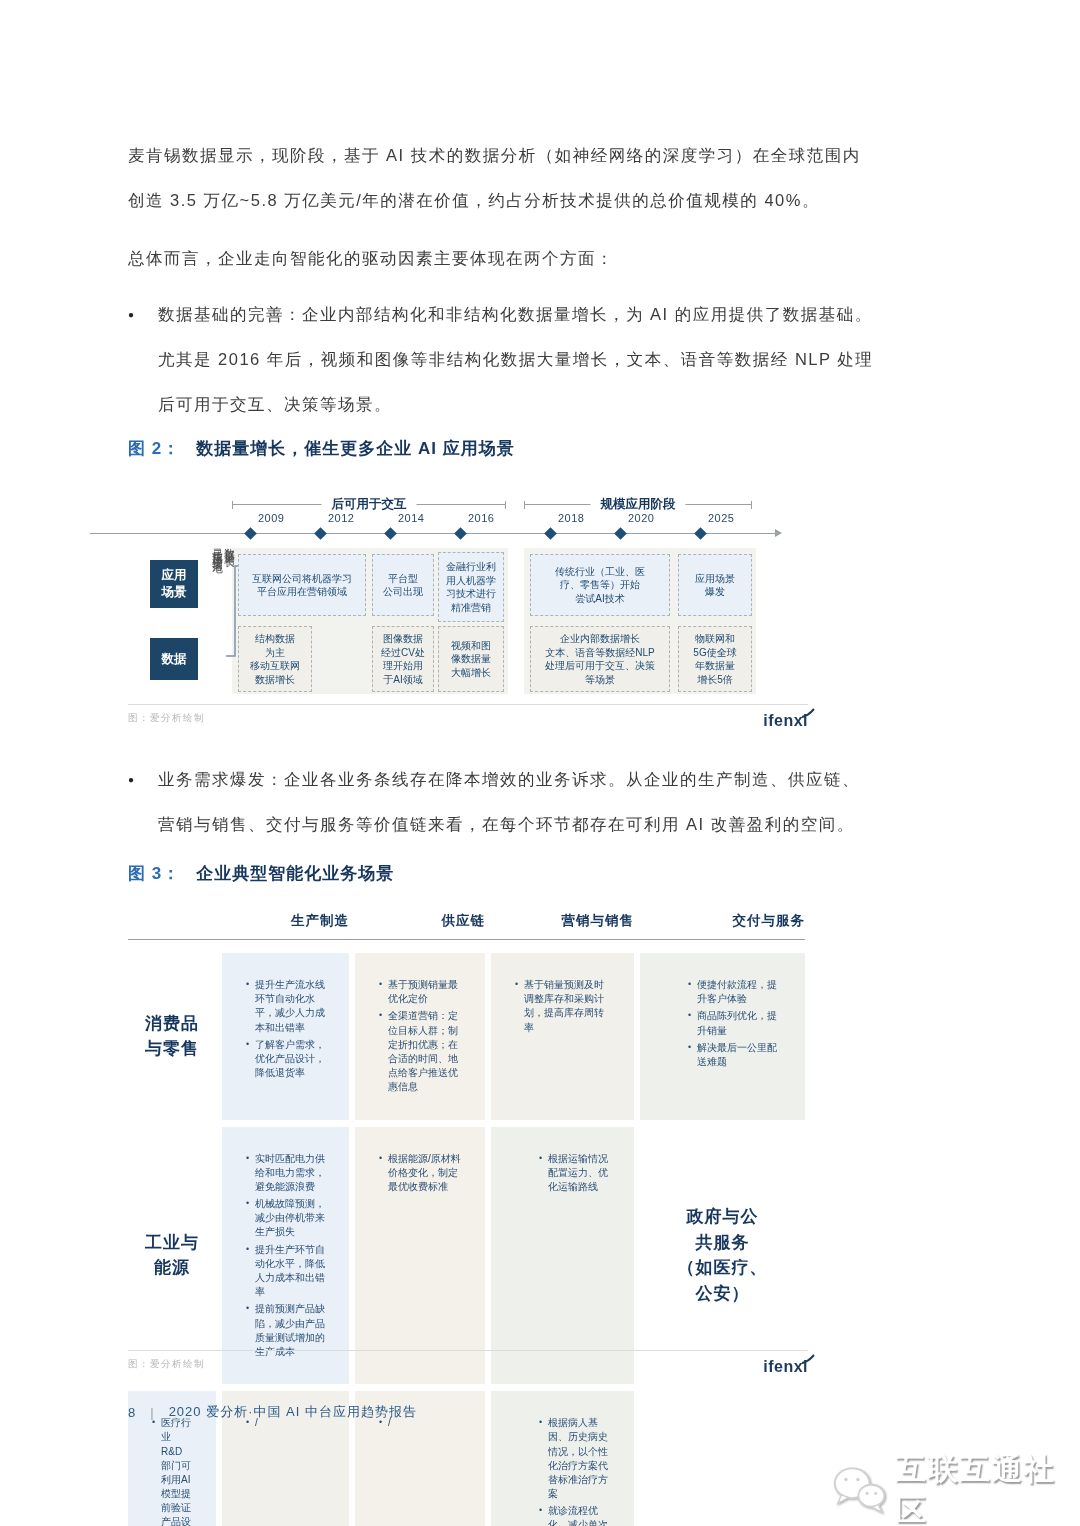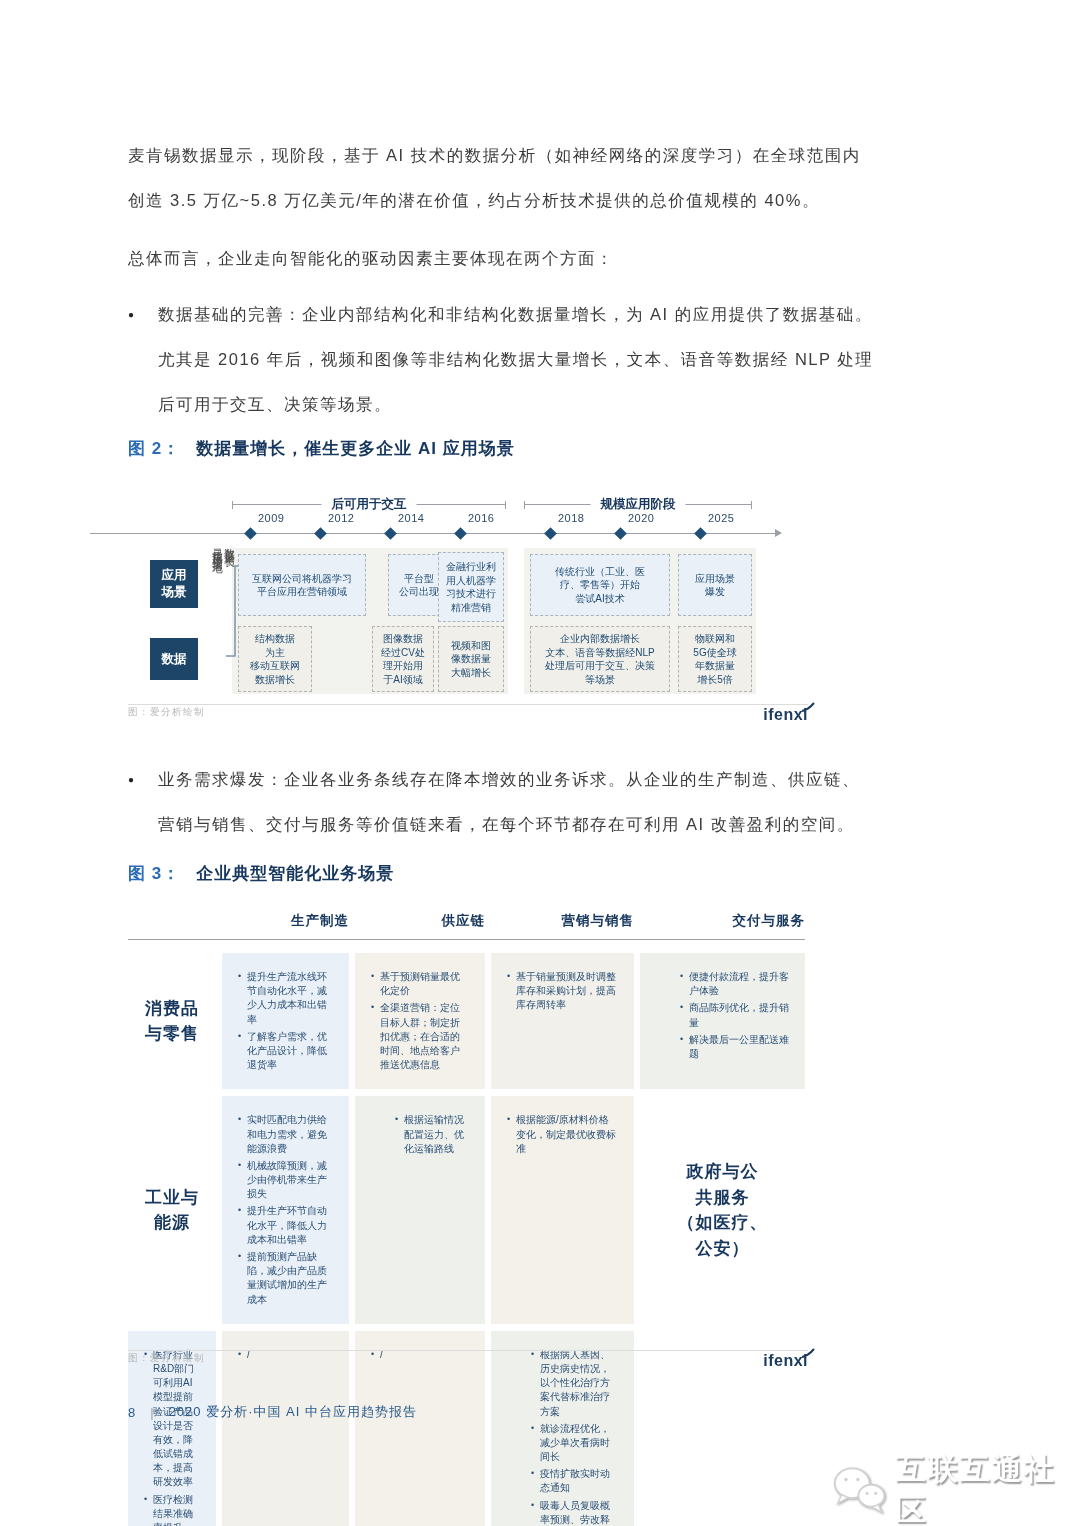--- a/index.html
+++ b/index.html
@@ -35,35 +35,35 @@
     display:flex;align-items:center;justify-content:center;text-align:center;
     font-size:12.5px;font-weight:bold;line-height:1.35;white-space:pre-line;}
   .vtext{position:absolute;left:84px;top:50px;writing-mode:vertical-rl;font-size:10.5px;
     color:#4a4a4a;letter-spacing:2px;line-height:12px;}
   .vtext span{display:block;margin-bottom:10px;}
   .dbox{position:absolute;border:1px dashed #a9b4bd;display:flex;align-items:center;justify-content:center;
     text-align:center;font-size:10px;line-height:1.35;color:#1e4a73;white-space:pre-line;padding:2px;box-sizing:border-box;}
   .appbg{background:#e9f0f8;}
   .databg{background:#f0efe9;border-color:#b3b3ab;}
   
-  .figmeta{left:128px;width:680px;border-top:1px solid #dcdcdc;padding-top:1px;
+  .figmeta{left:128px;width:680px;border-top:1px solid #dcdcdc;padding-top:7px;
     display:flex;justify-content:space-between;align-items:flex-start;}
   .caption{font-size:9.5px;color:#b5b5b5;letter-spacing:1.5px;}
   .ifenxi{font-size:16px;font-weight:bold;color:#1b3a5c;position:relative;letter-spacing:.5px;}
   .ifenxi svg{position:absolute;top:-4px;right:-7px;}
   
   #fig3{left:128px;top:912px;width:680px;display:grid;
     grid-template-columns:88px 127px 130px 143px 165px;column-gap:6px;row-gap:7px;}
   .thead{font-size:13.5px;font-weight:bold;color:#17375e;text-align:right;
     align-self:end;padding-bottom:9px;letter-spacing:1px;}
   .thead-line{grid-column:1/-1;border-top:1px solid #9aa0a6;height:0;margin-top:-7px;}
   .rowlabel{display:flex;align-items:center;justify-content:center;text-align:center;
     font-size:17px;font-weight:bold;color:#17375e;line-height:1.5;white-space:pre-line;letter-spacing:1px;}
   .cell{padding:9px 8px;box-sizing:border-box;}
-  .cell ul{margin:8px;padding:0;list-style:none;}
+  .cell ul{margin:16px;padding:0;list-style:none;}
   .cell li{font-size:10px;line-height:1.42;color:#2a4e75;padding-left:9px;position:relative;margin-bottom:3px;}
   .cell li:before{content:"\2022";position:absolute;left:0;top:0;font-size:9px;color:#2a4e75;}
   .c1{background:#e9f0f7;} .c2{background:#f1f0ea;} .c3{background:#f3f1e9;} .c4{background:#eef0ec;padding-left:32px;}
   .r1{min-height:92px;} .r2{min-height:140px;} .r3{min-height:143px;}
   
   #footer{left:128px;top:1403px;display:flex;align-items:center;font-size:13px;color:#2a5a8c;letter-spacing:1px;}
   #footer .sep{margin:0 14px;color:#9aa0a6;}
   
   #watermark{left:832px;top:1449px;display:flex;align-items:center;}
   #watermark .wm-text{font-size:30px;font-weight:bold;letter-spacing:2px;color:#ffffff;
@@ -128,21 +128,21 @@
     <span>寻找应用场景落地</span>
   </div>
 
   <svg class="abs" style="left:97px;top:68px" width="24" height="104">
     <path d="M1 98 L10 98 L10 8 L16 8" fill="none" stroke="#7d93a8" stroke-width="1.5"></path>
     <path d="M15 3 L22 8 L15 13 Z" fill="#7d93a8"></path>
   </svg>
 
   <div class="dbox appbg" style="left:110px;top:64px;width:128px;height:62px">互联网公司将机器学习
 平台应用在营销领域</div>
-  <div class="dbox appbg" style="left:260px;top:64px;width:62px;height:62px">平台型
+  <div class="dbox appbg" style="left:244px;top:64px;width:62px;height:62px">平台型
 公司出现</div>
   <div class="dbox appbg" style="left:310px;top:62px;width:66px;height:70px">金融行业利
 用人机器学
 习技术进行
 精准营销</div>
   <div class="dbox appbg" style="left:402px;top:64px;width:140px;height:62px">传统行业（工业、医
 疗、零售等）开始
 尝试AI技术</div>
   <div class="dbox appbg" style="left:550px;top:64px;width:74px;height:62px">应用场景
 爆发</div>
@@ -226,28 +226,28 @@
   <div class="rowlabel r2">工业与
 能源</div>
   <div class="cell c1 r2">
       <ul>
     <li>实时匹配电力供给和电力需求，避免能源浪费</li>
     <li>机械故障预测，减少由停机带来生产损失</li>
     <li>提升生产环节自动化水平，降低人力成本和出错率</li>
     <li>提前预测产品缺陷，减少由产品质量测试增加的生产成本</li>
   </ul>
     </div>
+  <div class="cell c3 r2">
+      <ul>
+    <li>根据能源/原材料价格变化，制定最优收费标准</li>
+  </ul>
+    </div>
   <div class="cell c4 r2">
       <ul>
     <li>根据运输情况配置运力、优化运输路线</li>
-  </ul>
-    </div>
-  <div class="cell c3 r2">
-      <ul>
-    <li>根据能源/原材料价格变化，制定最优收费标准</li>
   </ul>
     </div>
 
   <div class="rowlabel r3">政府与公
 共服务
 （如医疗、
 公安）</div>
   <div class="cell c1 r3">
       <ul>
     <li>医疗行业R&amp;D部门可利用AI模型提前验证产品设计是否有效，降低试错成本，提高研发效率</li>

